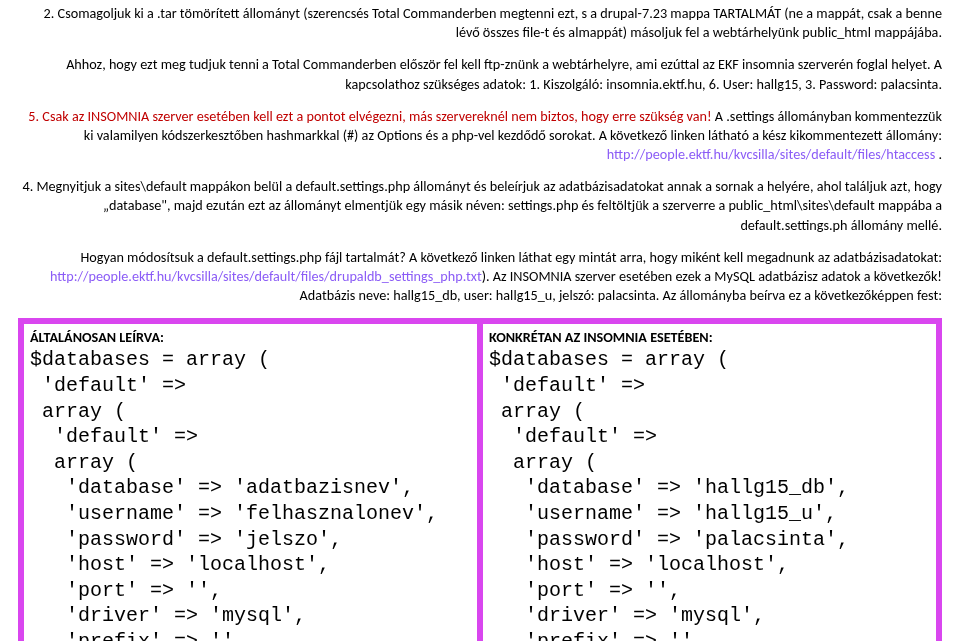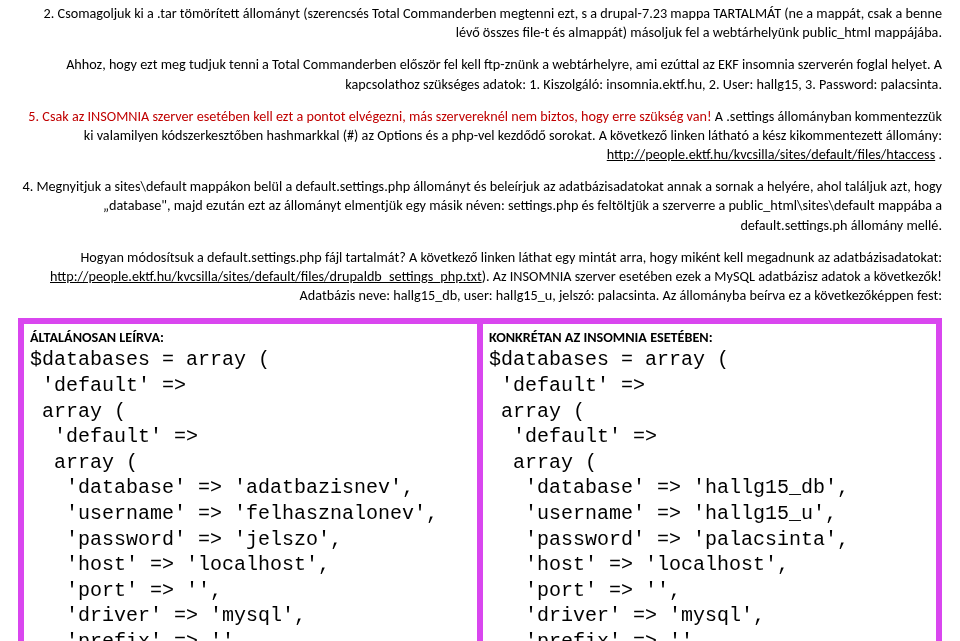--- a/index.html
+++ b/index.html
@@ -14,22 +14,21 @@
     color: #000;
     line-height: 1.35;
     padding: 4px 18px 8px 18px;
     box-sizing: border-box;
   }
   .para {
     margin: 0 0 13px 0;
     text-align: right;
   }
   a.link {
-    color: #000000;
-    text-decoration: underline;
+    color: #8b5cf6;
     cursor: pointer;
   }
   .red {
     color: #c00000;
   }
   .bold {
     font-weight: 400;
   }
   table.codecols {
     width: 100%;
@@ -61,21 +60,21 @@
   }
 </style>
 </head>
 <body>
 
 <p class="para">
   <span>2. Csomagoljuk ki a .tar tömörített állományt (szerencsés Total Commanderben megtenni ezt, s a drupal-7.23 mappa TARTALMÁT (ne a mappát, csak a benne lévő összes file-t és almappát) másoljuk fel a webtárhelyünk public_html mappájába.</span>
 </p>
 
 <p class="para">
-  <span>Ahhoz, hogy ezt meg tudjuk tenni a Total Commanderben először fel kell ftp-znünk a webtárhelyre, ami ezúttal az EKF insomnia szerverén foglal helyet. A kapcsolathoz szükséges adatok: 1. Kiszolgáló: insomnia.ektf.hu, 2. User: hallg15, 3. Password: palacsinta.</span>
+  <span>Ahhoz, hogy ezt meg tudjuk tenni a Total Commanderben először fel kell ftp-znünk a webtárhelyre, ami ezúttal az EKF insomnia szerverén foglal helyet. A kapcsolathoz szükséges adatok: 1. Kiszolgáló: insomnia.ektf.hu, 6. User: hallg15, 3. Password: palacsinta.</span>
 </p>
 
 <p class="para">
   <span class="red">5. Csak az INSOMNIA szerver esetében kell ezt a pontot elvégezni, más szervereknél nem biztos, hogy erre szükség van!</span>
   <span> A .settings állományban kommentezzük ki valamilyen kódszerkesztőben hashmarkkal (#) az Options és a php-vel kezdődő sorokat. A következő linken látható a kész kikommentezett állomány: </span>
   <a class="link">http://people.ektf.hu/kvcsilla/sites/default/files/htaccess</a>
   <span>.</span>
 </p>
 
 <p class="para">

